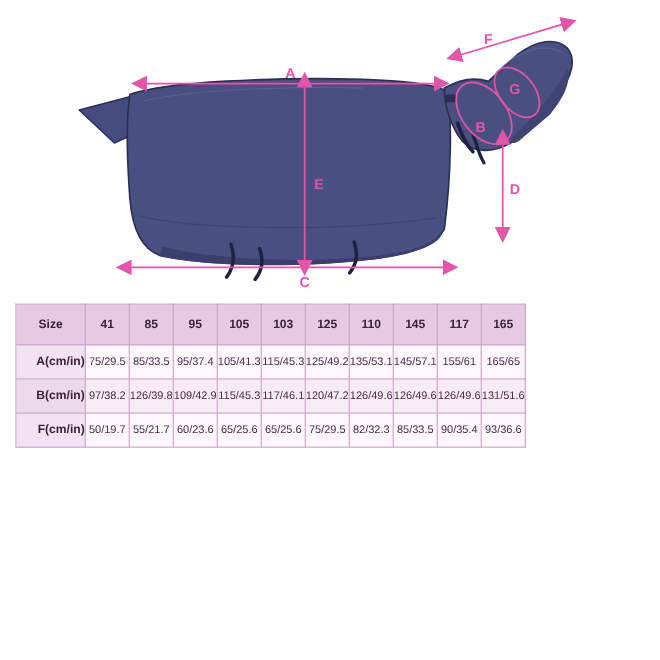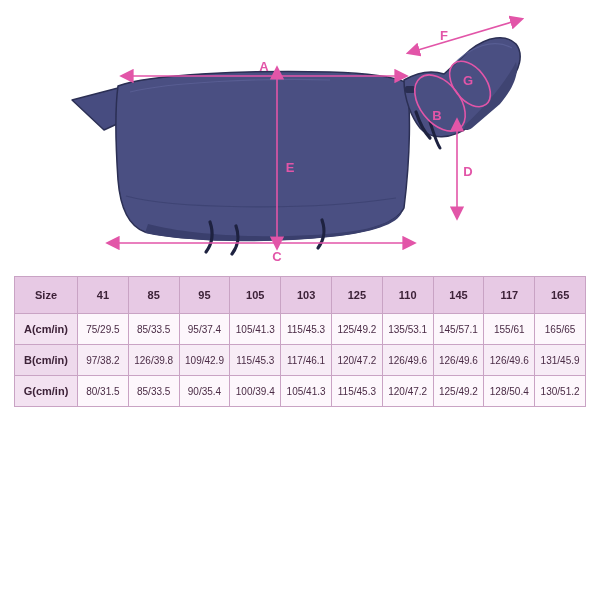--- a/index.html
+++ b/index.html
@@ -28,21 +28,21 @@
     height: 268px;
   }
   #diagram svg {
     display: block;
   }
   
   #size-table {
     position: absolute;
     left: 14px;
     top: 276px;
-    width: 572px;
+    width: 464px;
     border-collapse: collapse;
     table-layout: fixed;
   }
   #size-table td, #size-table th {
     border: 1px solid #c9a3c4;
     font-size: 10px;
     color: #4a2b45;
     text-align: center;
     padding: 0;
     height: 30px;
@@ -54,20 +54,21 @@
     font-weight: bold;
     font-size: 11px;
     color: #3d2238;
     height: 36px;
   }
   #size-table tbody td.rowhead {
     background: #f3e2f1;
     font-weight: bold;
     font-size: 11px;
     color: #3d2238;
+    text-align: right;
   }
   #size-table tbody tr:nth-child(even) td {
     background: #f7ecf6;
   }
   #size-table tbody tr:nth-child(even) td.rowhead {
     background: #eed9ec;
   }
   .col-label { width: 62px; }
 </style>
 </head>
@@ -195,31 +196,31 @@
         <td class="rowhead">B(cm/in)</td>
         <td>97/38.2</td>
         <td>126/39.8</td>
         <td>109/42.9</td>
         <td>115/45.3</td>
         <td>117/46.1</td>
         <td>120/47.2</td>
         <td>126/49.6</td>
         <td>126/49.6</td>
         <td>126/49.6</td>
-        <td>131/45.9</td>
-      </tr>
-      <tr>
-        <td class="rowhead">G(cm/in)</td>
-        <td>80/31.5</td>
+        <td>131/51.6</td>
+      </tr>
+      <tr>
+        <td class="rowhead">F(cm/in)</td>
+        <td>50/19.7</td>
+        <td>55/21.7</td>
+        <td>60/23.6</td>
+        <td>65/25.6</td>
+        <td>65/25.6</td>
+        <td>75/29.5</td>
+        <td>82/32.3</td>
         <td>85/33.5</td>
         <td>90/35.4</td>
-        <td>100/39.4</td>
-        <td>105/41.3</td>
-        <td>115/45.3</td>
-        <td>120/47.2</td>
-        <td>125/49.2</td>
-        <td>128/50.4</td>
-        <td>130/51.2</td>
+        <td>93/36.6</td>
       </tr>
     </tbody>
   </table>
 
 </div>
 
 </body></html>

